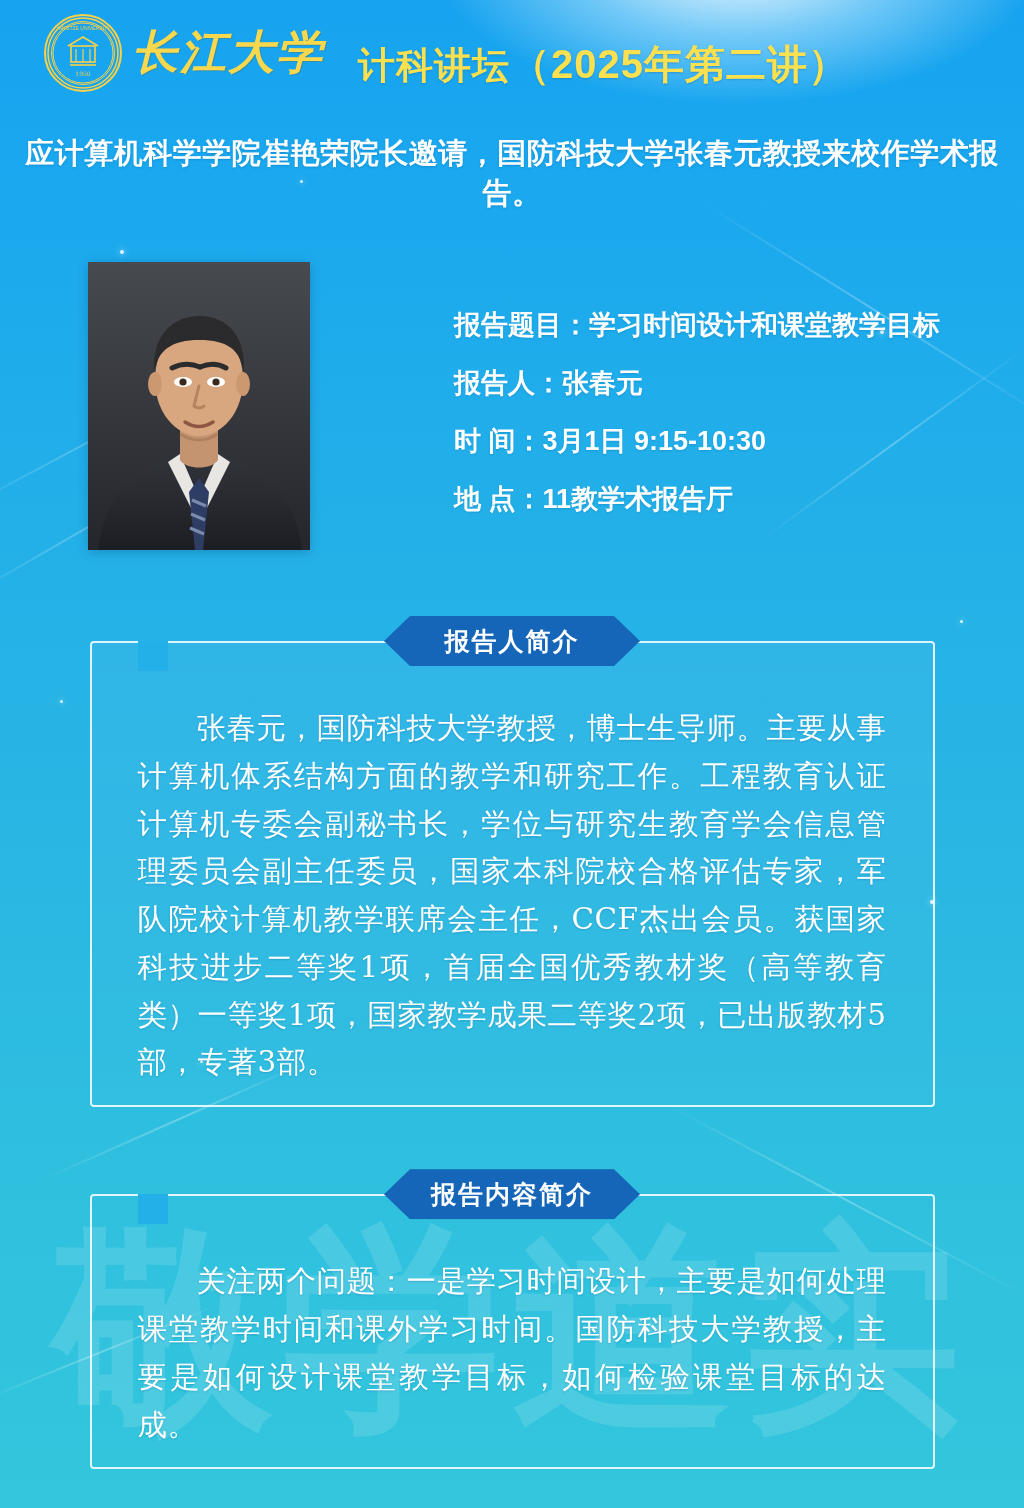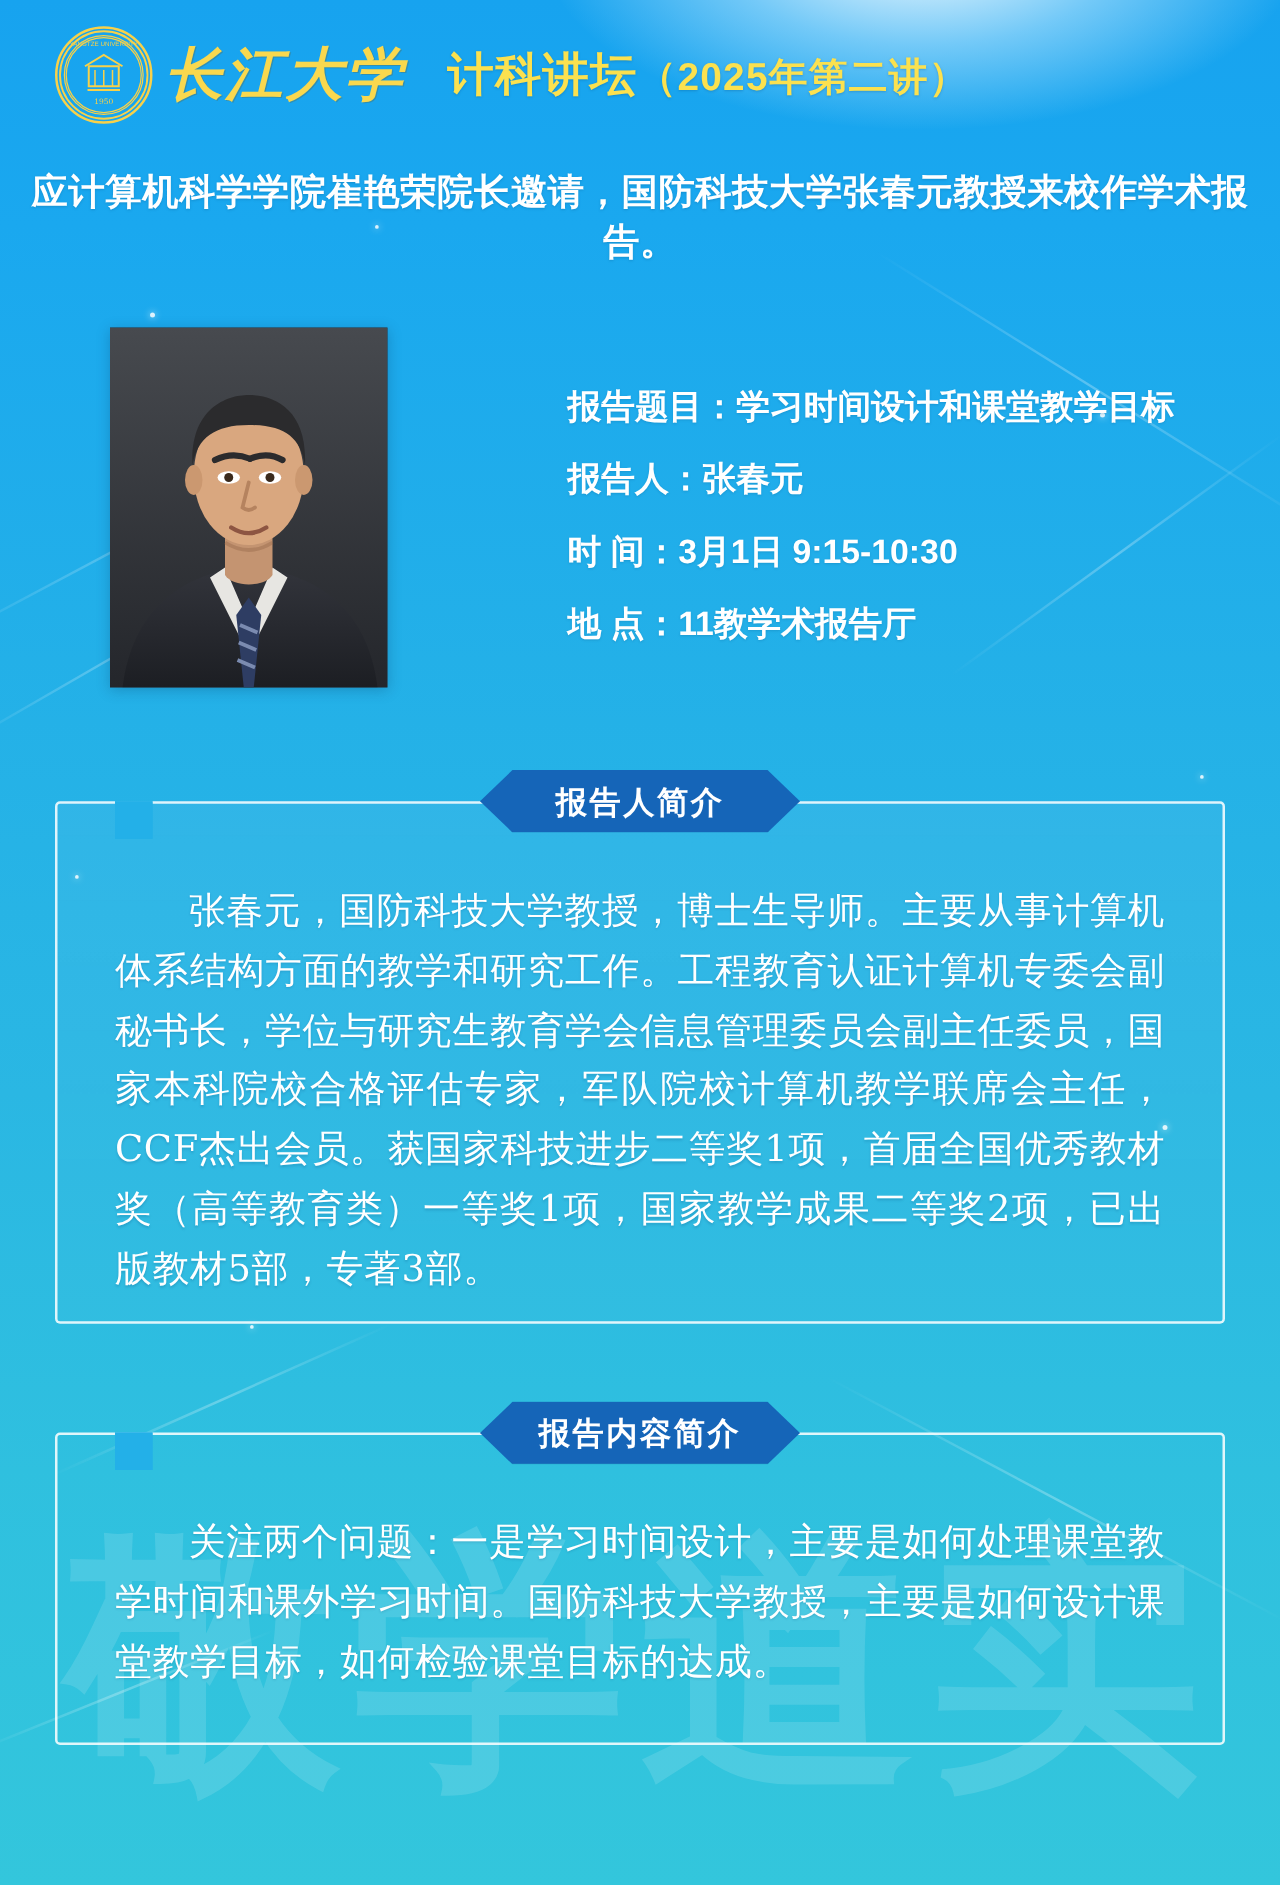--- a/index.html
+++ b/index.html
@@ -63,21 +63,21 @@
     line-height: 1;
     pointer-events: none;
     user-select: none;
     letter-spacing: 10px;
   }
 
   
   .header {
     position: relative;
     display: flex;
-    align-items: center;
+    align-items: flex-end;
     padding: 28px 0 0 44px;
     height: 92px;
     box-sizing: border-box;
   }
   .logo-wrap {
     display: flex;
     align-items: center;
     gap: 10px;
   }
   .logo-seal {
@@ -112,21 +112,21 @@
   .forum-title {
     margin-left: 34px;
     font-size: 37px;
     font-weight: bold;
     color: #fbe14f;
     letter-spacing: 1px;
     white-space: nowrap;
     text-shadow: 0 1px 2px rgba(0,60,110,0.25);
   }
   .forum-title .year {
-    font-size: 31px;
+    font-size: 40px;
   }
 
   
   .invite {
     position: relative;
     text-align: center;
     margin-top: 42px;
     font-size: 29px;
     font-weight: bold;
     color: #ffffff;
@@ -164,21 +164,21 @@
     font-weight: bold;
     color: #ffffff;
     white-space: nowrap;
     text-shadow: 0 1px 2px rgba(0,70,120,0.2);
   }
 
   
   .panel {
     position: relative;
     margin: 0 auto;
-    width: 936px;
+    width: 845px;
   }
   .panel-1 { margin-top: 66px; }
   .panel-2 { margin-top: 62px; }
 
   .ribbon {
     position: relative;
     width: 256px;
     height: 50px;
     margin: 0 auto;
     z-index: 3;

